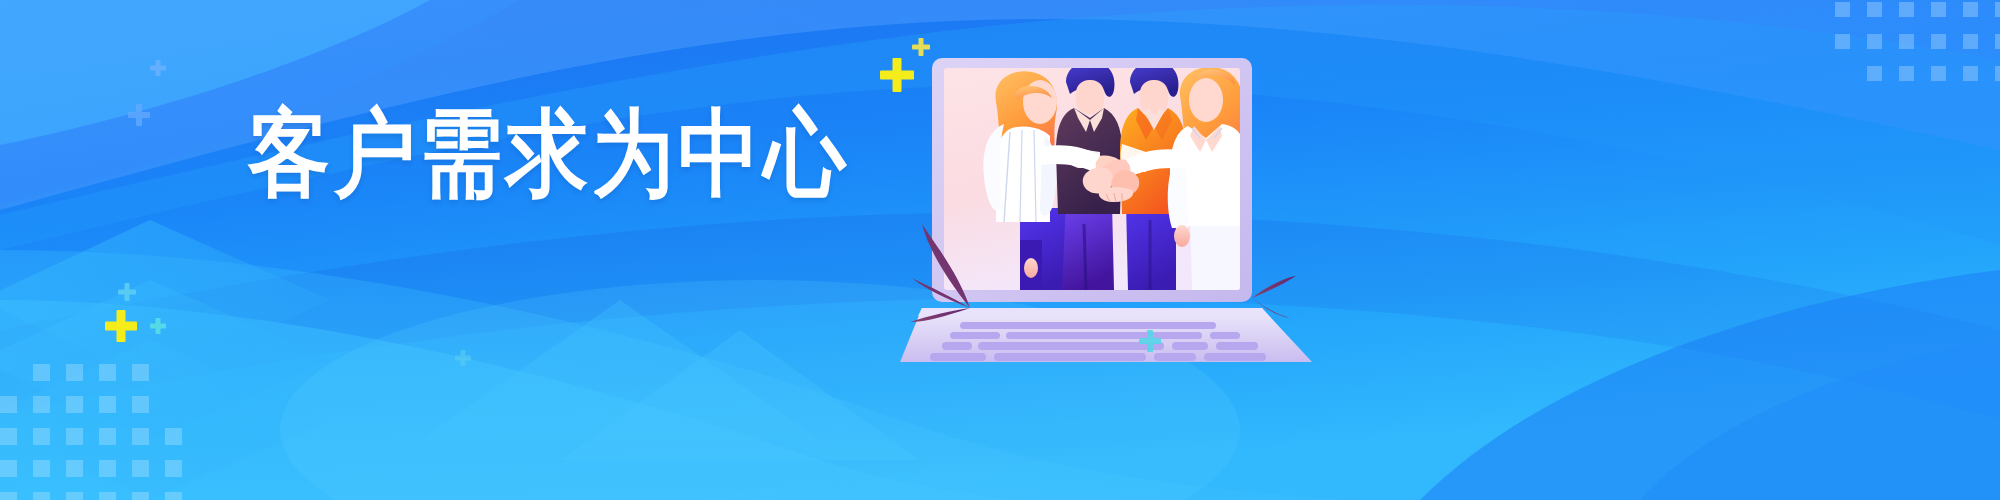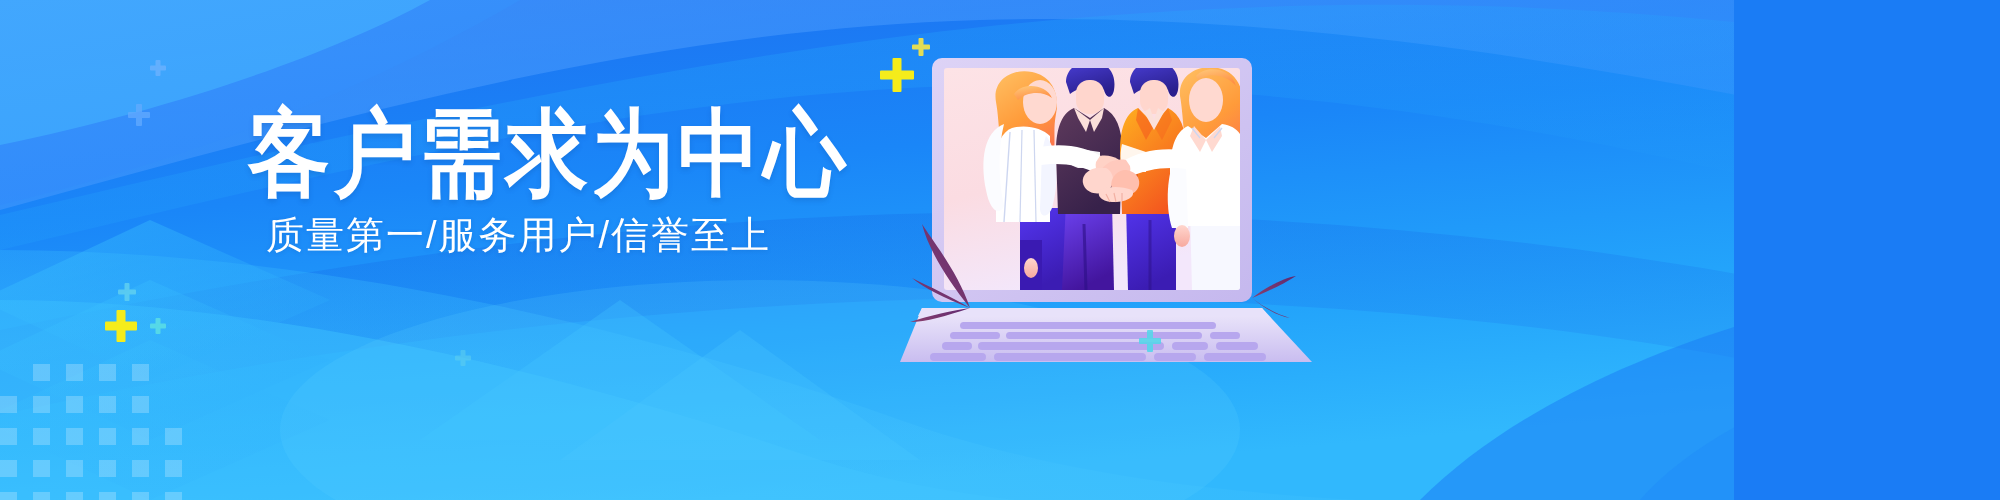--- a/index.html
+++ b/index.html
@@ -2,23 +2,22 @@
 <html><head>
 <meta charset="utf-8">
 <style>
   html,body{margin:0;padding:0;}
   body{
     width:2000px;height:500px;overflow:hidden;
     font-family:"Liberation Sans","DejaVu Sans",sans-serif;
     background:#1a7cf5;
   }
   #banner{
-    position:relative;width:1708px;height:500px;overflow:hidden;
+    position:relative;width:2000px;height:500px;overflow:hidden;
     background:linear-gradient(160deg,#1d6ff0 0%,#1a86f8 38%,#23a4fb 72%,#2fb4fd 100%);
-    padding-left:26px;
   }
   .layer{position:absolute;top:0;left:0;width:2000px;height:500px;}
   svg.layer{display:block;}
   
   #text-block{
     position:absolute;left:248px;top:104px;width:640px;
     z-index:40;
   }
   #headline{
     color:#ffffff;
@@ -198,21 +197,20 @@
     <i class="h" style="width:22px;height:6px;"></i>
       <i class="v" style="height:22px;width:6px;"></i>
   </div>
   <div class="plus" style="left:455px;top:350px;width:16px;height:16px;color:#5fd0ef;opacity:.55;">
     <i class="h" style="width:16px;height:5px;"></i>
       <i class="v" style="height:16px;width:5px;"></i>
   </div>
 
   <div id="text-block">
     <h1 id="headline">客户需求为中心</h1>
-    <p id="subtitle">质量第一/服务用户/信誉至上</p>
   </div>
 
   <svg id="illustration" viewBox="0 0 420 330" preserveAspectRatio="xMidYMid meet" aria-hidden="true">
     <defs>
       <linearGradient id="scr" x1="0" y1="0" x2="0.3" y2="1">
         <stop offset="0%" stop-color="#fde3e6"></stop>
         <stop offset="55%" stop-color="#fbdce2"></stop>
         <stop offset="100%" stop-color="#f3e7fb"></stop>
       </linearGradient>
       <linearGradient id="frame" x1="0" y1="0" x2="1" y2="1">

